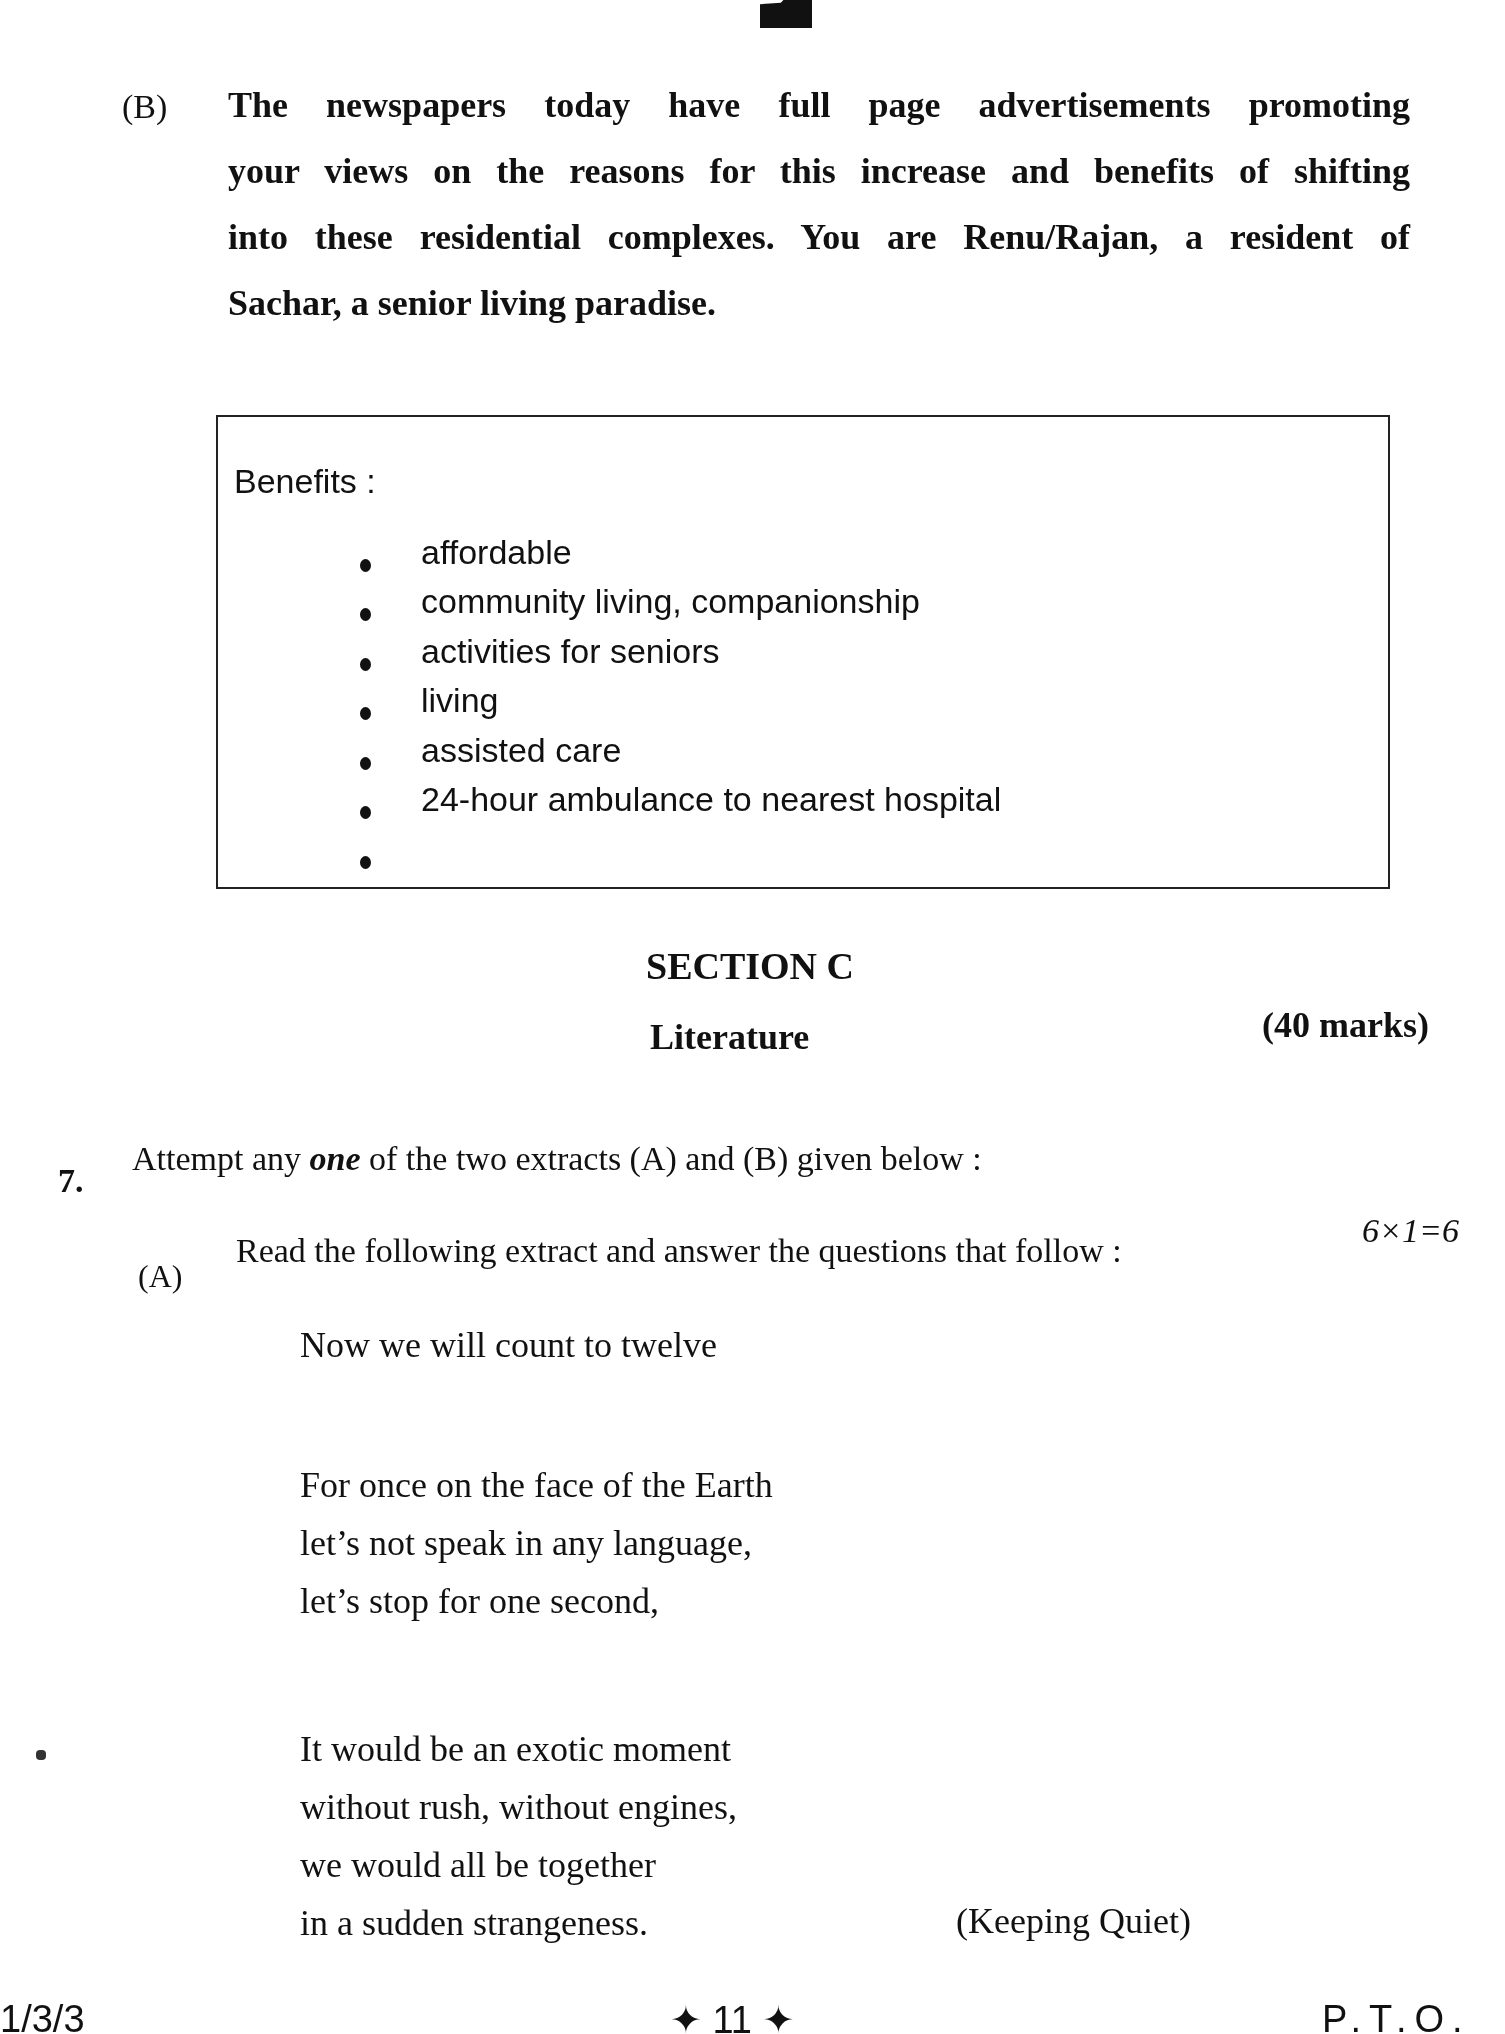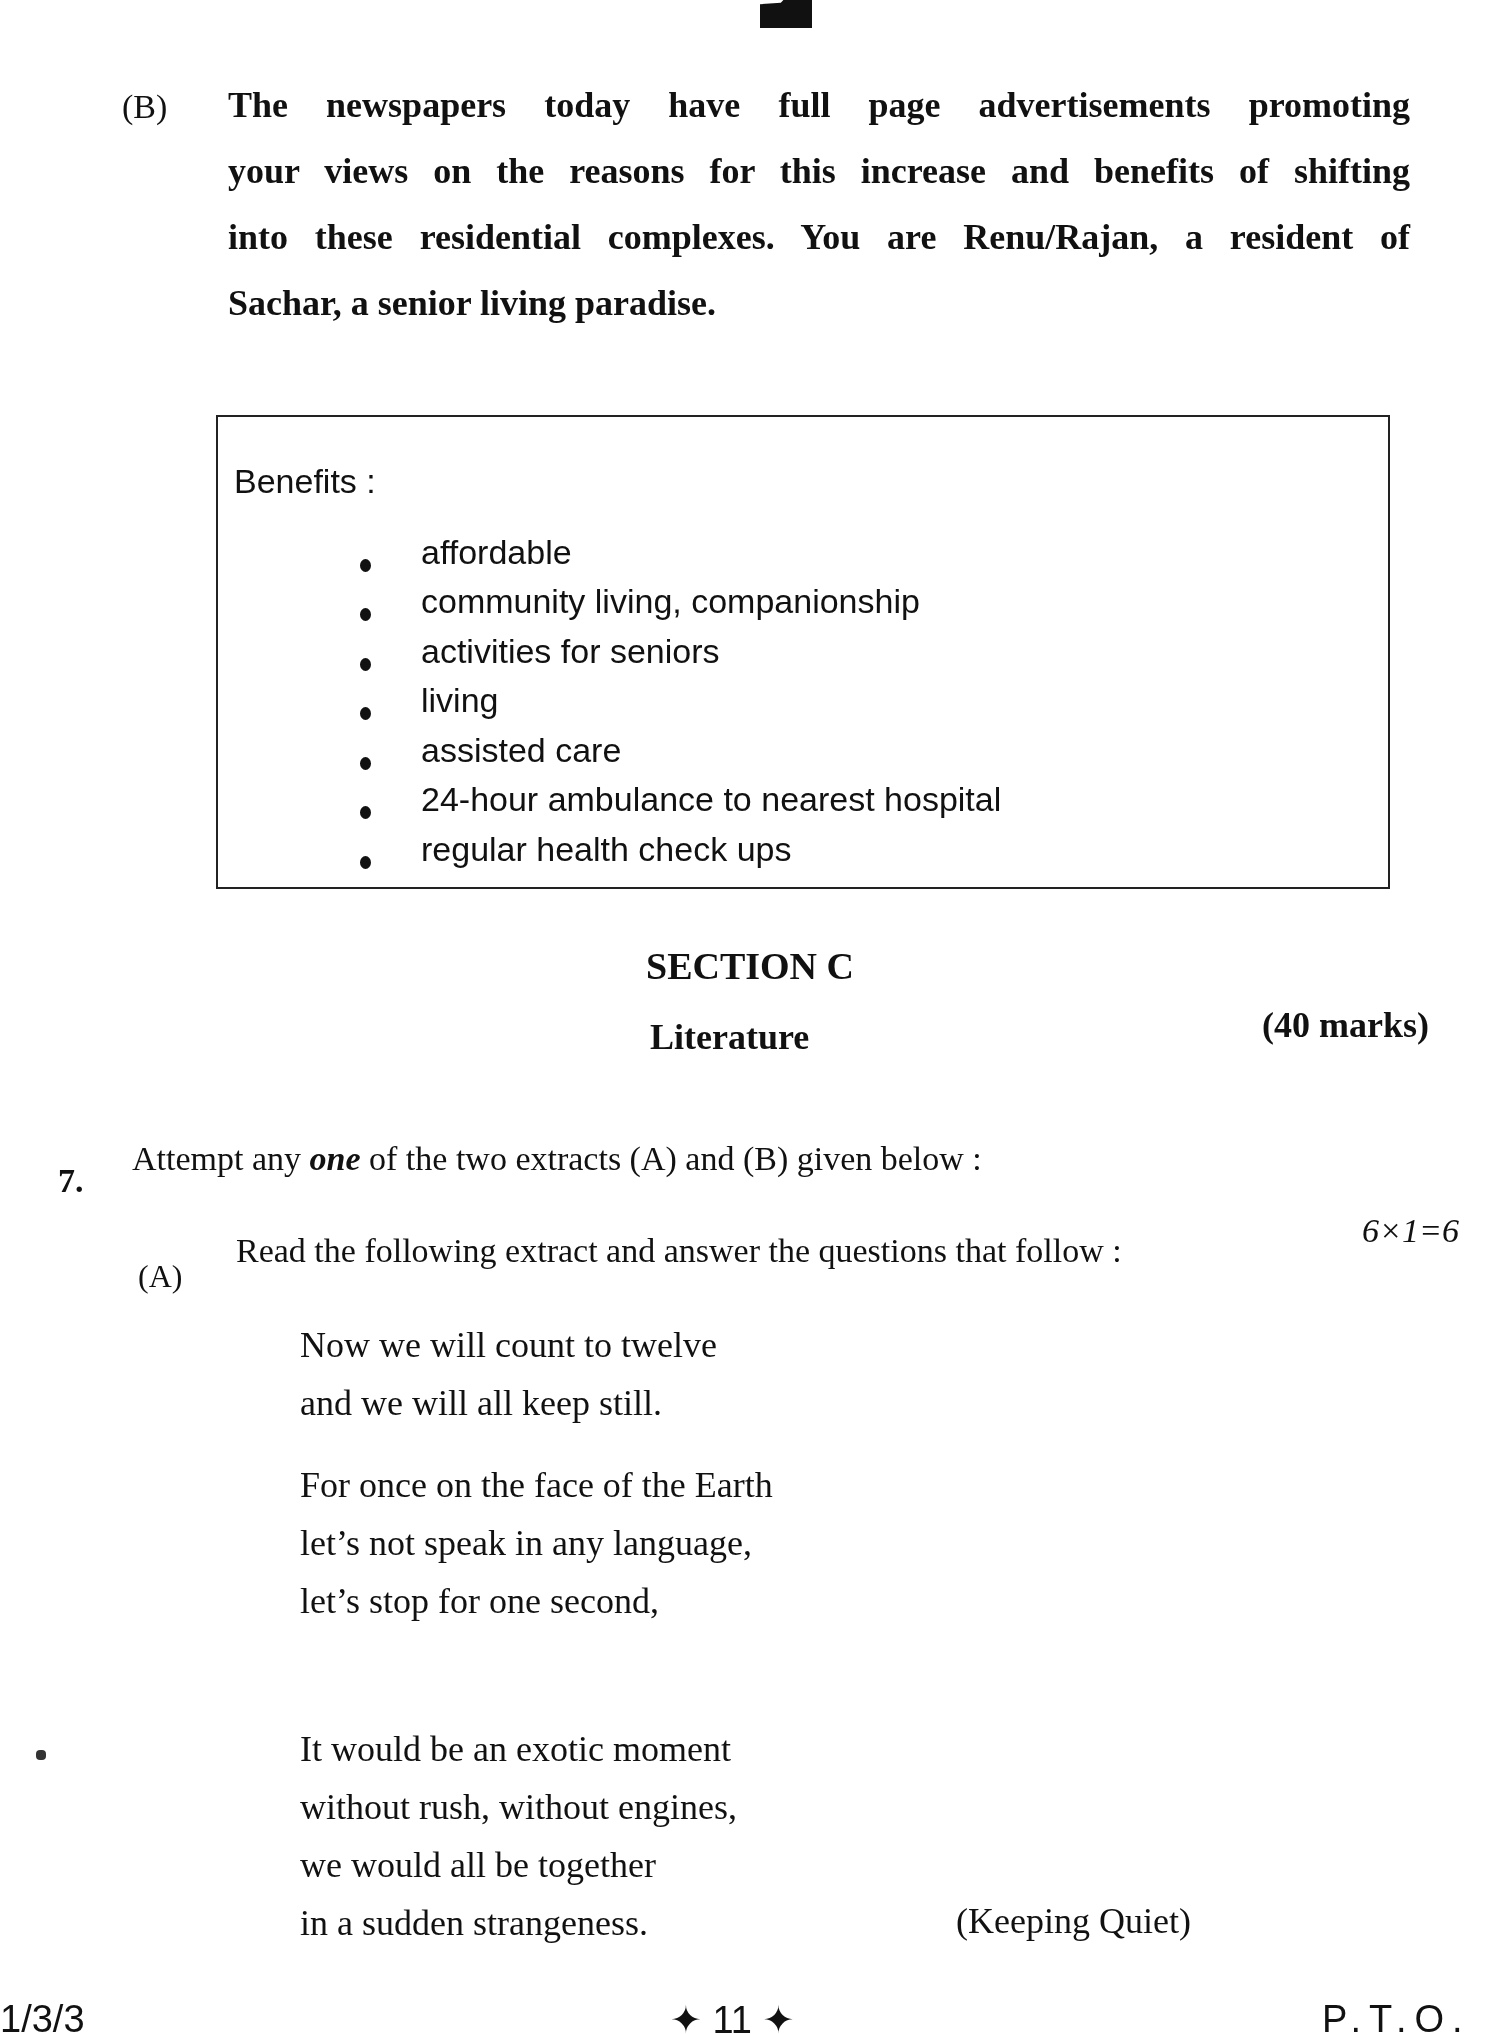--- a/index.html
+++ b/index.html
@@ -163,38 +163,36 @@
   <li>
       <span class="bullet"></span>
       <span>assisted care</span>
     </li>
   <li>
       <span class="bullet"></span>
       <span>24-hour ambulance to nearest hospital</span>
     </li>
   <li>
       <span class="bullet"></span>
-      <span>regular health check ups</span>
     </li>
 </ul>
 
 <div class="abs section-title">SECTION C</div>
 <div class="abs section-sub">Literature</div>
 <div class="abs marks">(40 marks)</div>
 
 <div class="abs qnum">7.</div>
 <div class="abs qtext"><span>Attempt any </span><em>one</em><span> of the two extracts (A) and (B) given below :</span></div>
 
 <div class="abs sublabel">(A)</div>
 <div class="abs subtext">Read the following extract and answer the questions that follow :</div>
 <div class="abs score">6×1=6</div>
 
 <div class="abs stanza" style="top:1316px;">
   <span class="pl">Now we will count to twelve</span>
-  <span class="pl">and we will all keep still.</span>
 </div>
 <div class="abs stanza" style="top:1456px;">
   <span class="pl">For once on the face of the Earth</span>
   <span class="pl">let’s not speak in any language,</span>
   <span class="pl">let’s stop for one second,</span>
 </div>
 <div class="abs stanza" style="top:1720px;">
   <span class="pl">It would be an exotic moment</span>
   <span class="pl">without rush, without engines,</span>
   <span class="pl">we would all be together</span>

